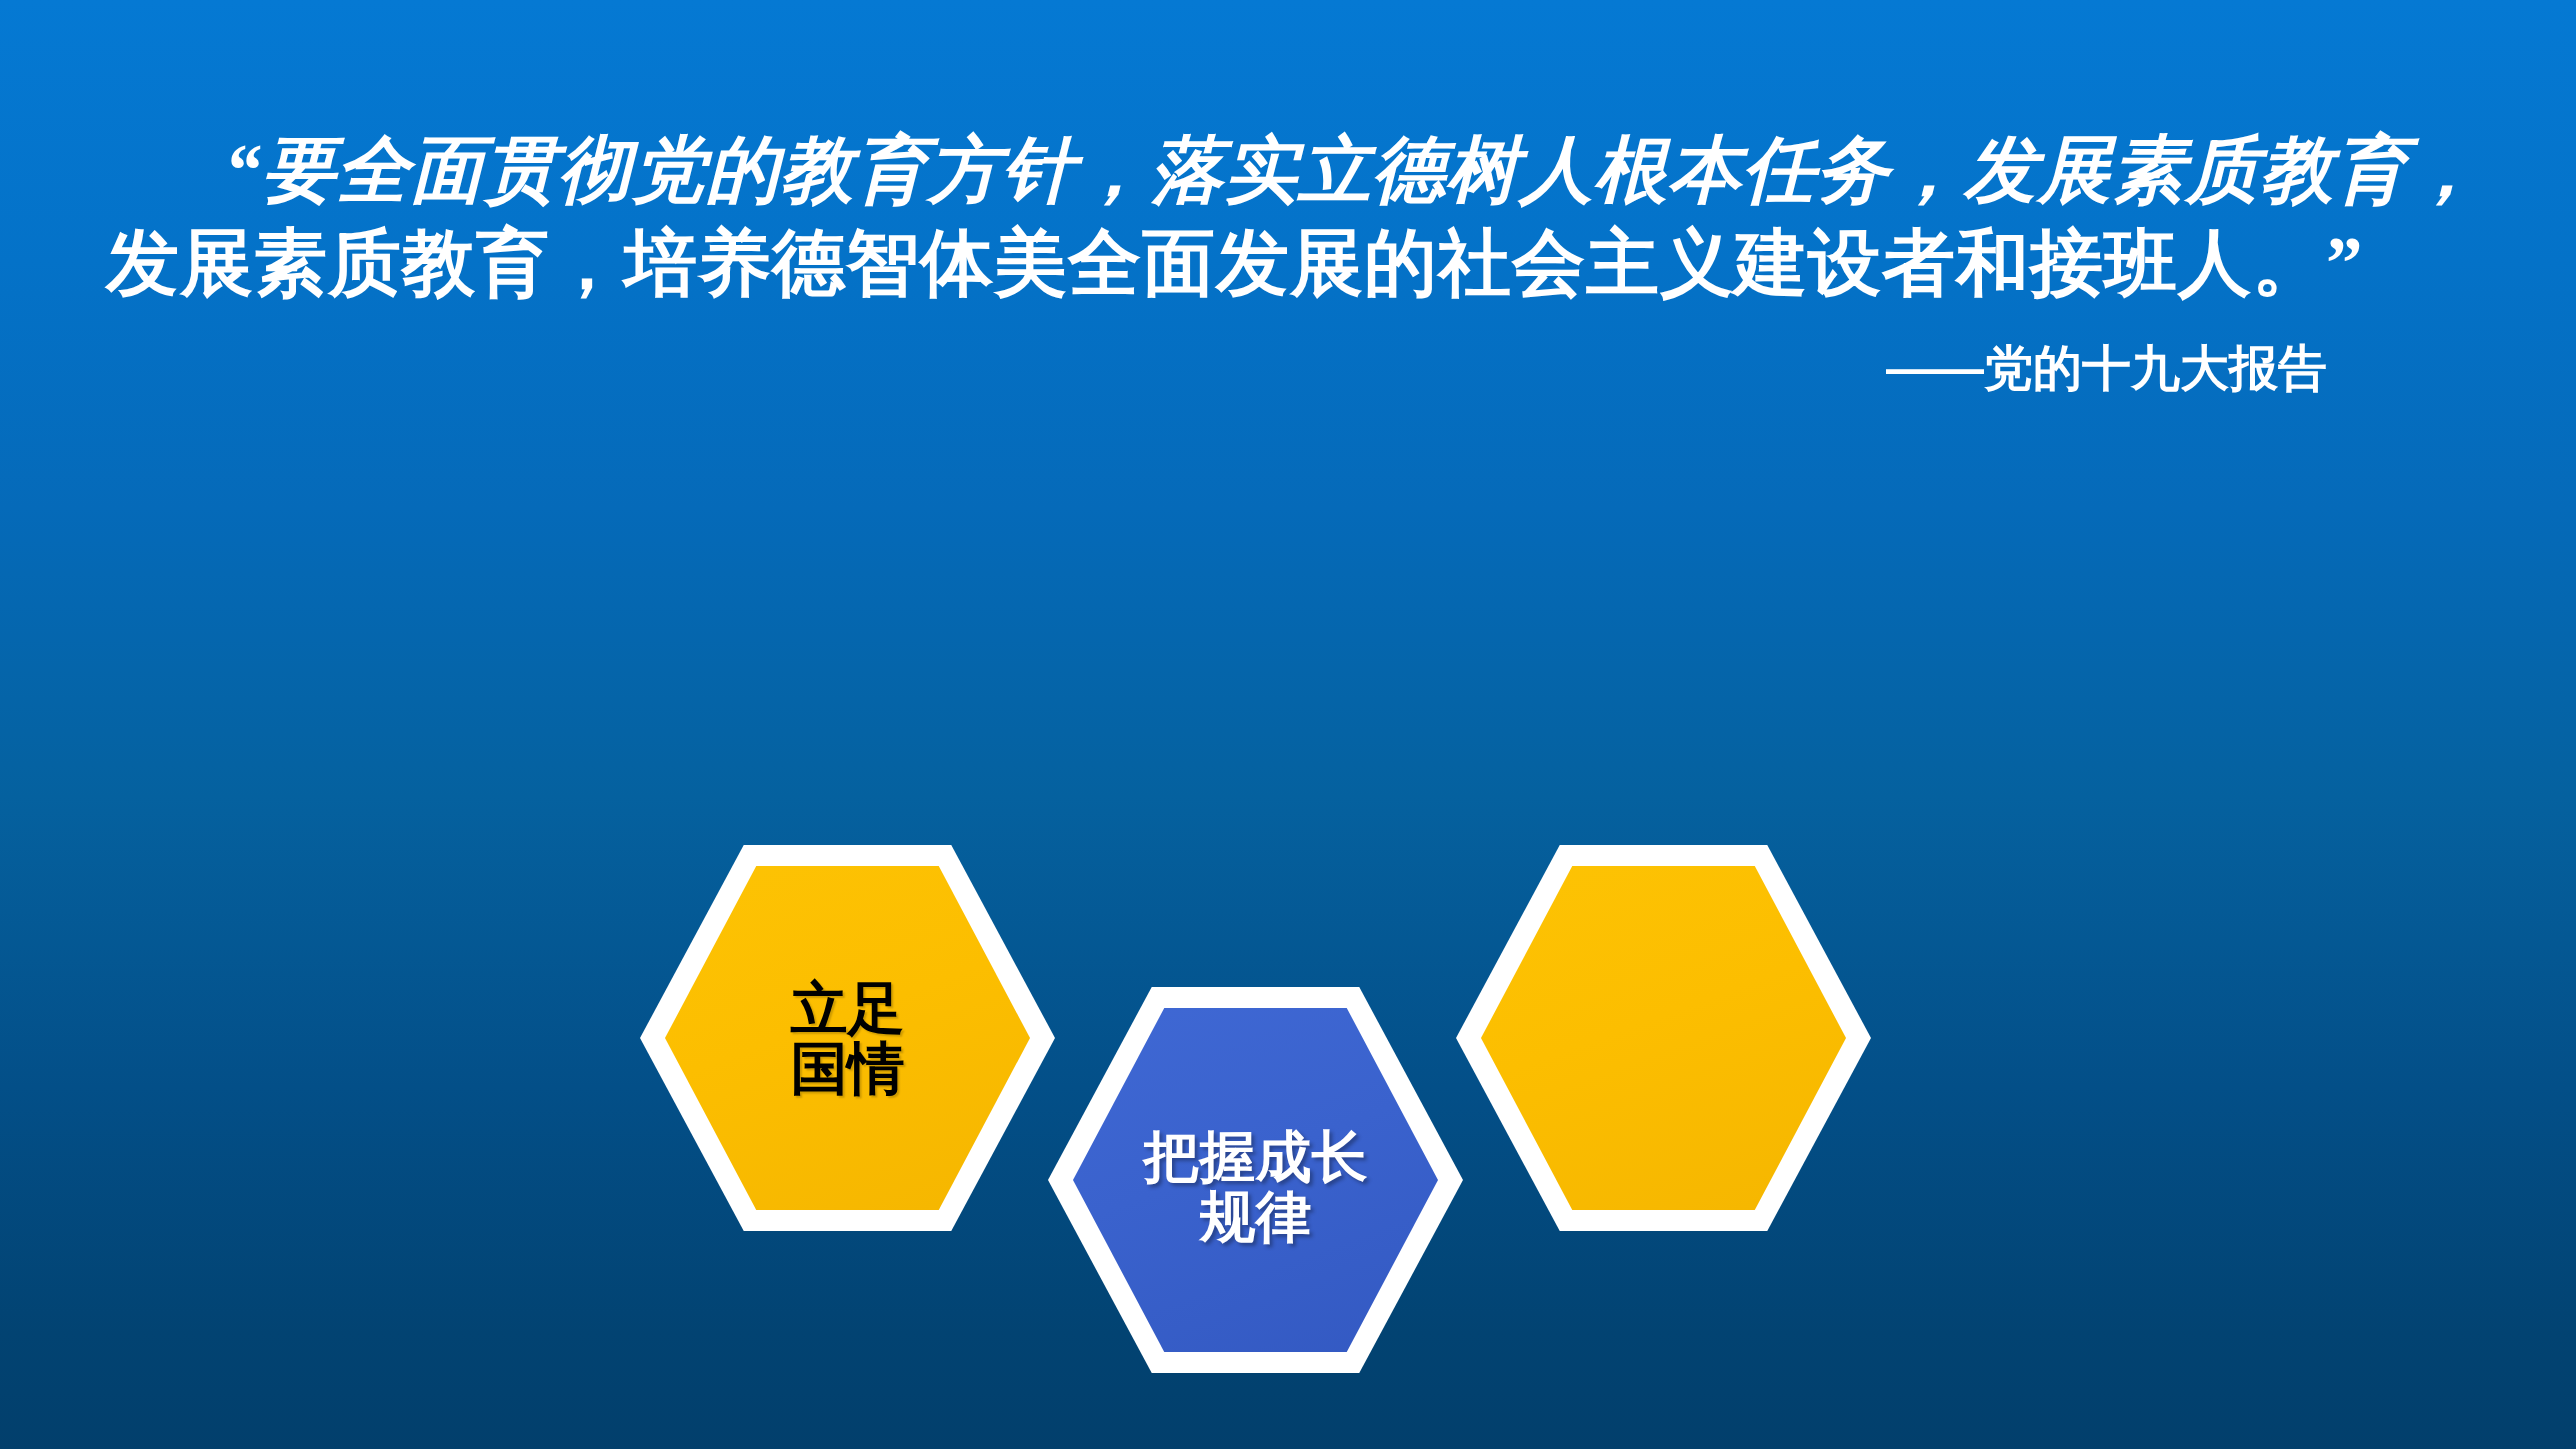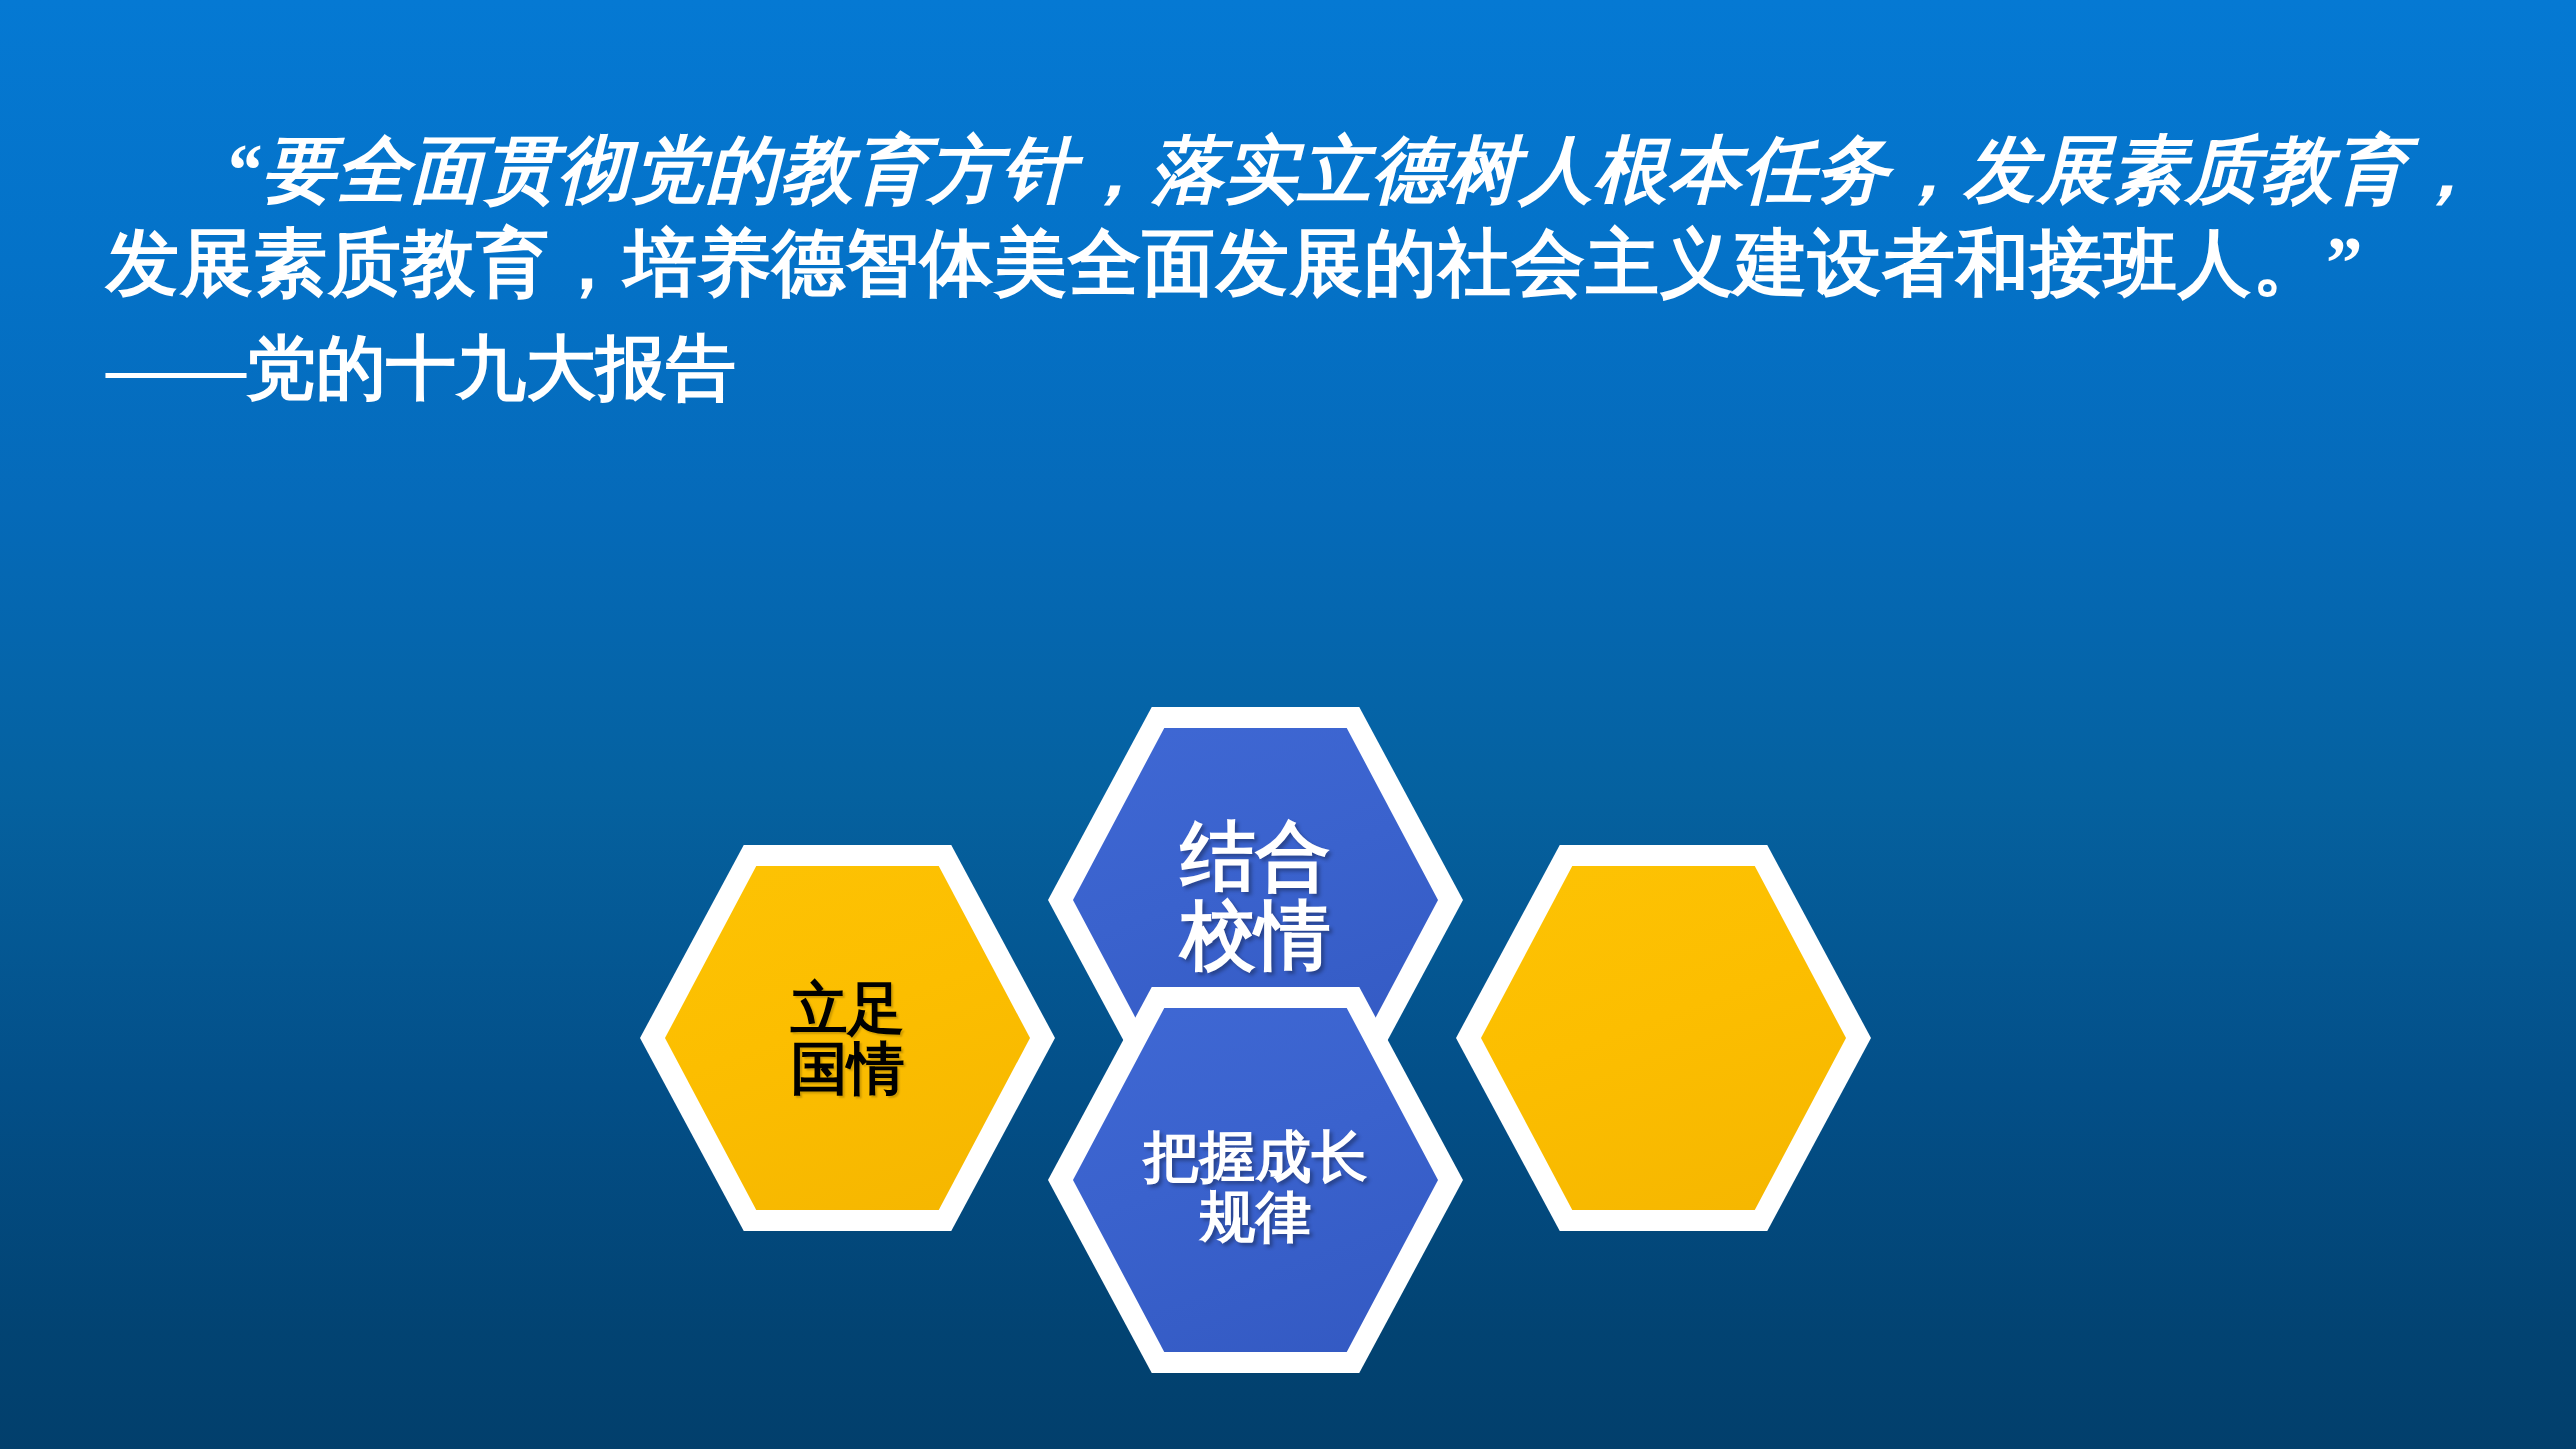--- a/index.html
+++ b/index.html
@@ -37,25 +37,26 @@
     font-weight: 700;
     font-size: 73px;
     line-height: 93px;
     letter-spacing: 1px;
     white-space: nowrap;
   }
   .quote-line.l1 { text-align: right; padding-left: 29px; font-style: italic; }
   .quote-line.l2 { text-align: left;   padding-left: 0px; }
   .quote-attr {
     margin-top: 13.5px;
+    text-align: right;
     padding-right: 155px;
     color: #ffffff;
-    font-family: Liberation Serif, serif;
+    font-family: Liberation Sans, sans-serif;
     font-weight: 700;
-    font-size: 70px;
+    font-size: 49px;
     line-height: 89px;
     white-space: nowrap;
   }
 
   
   .hex-cluster {
     position: absolute;
     left: 0;
     top: 0;
     width: 2576px;
@@ -138,26 +139,20 @@
 
   <div class="hex-cluster">
 
     <div class="hex" id="hex-left">
       <div class="hex-frame"></div>
       <div class="hex-fill yellow"></div>
       <div class="hex-label dark">立足
 国情</div>
     </div>
 
-    <div class="hex" id="hex-top">
-      <div class="hex-frame"></div>
-      <div class="hex-fill blue"></div>
-      <div class="hex-label light">结合
-校情</div>
-    </div>
 
     <div class="hex" id="hex-bottom">
       <div class="hex-frame"></div>
       <div class="hex-fill blue"></div>
       <div class="hex-label light">把握成长
 规律</div>
     </div>
 
     <div class="hex" id="hex-right">
       <div class="hex-frame"></div>

